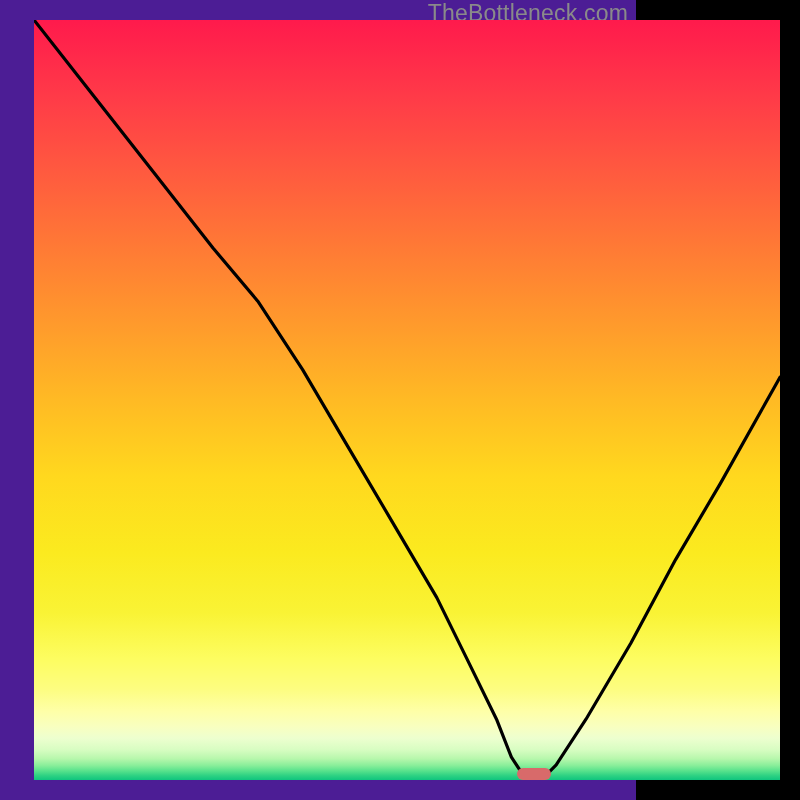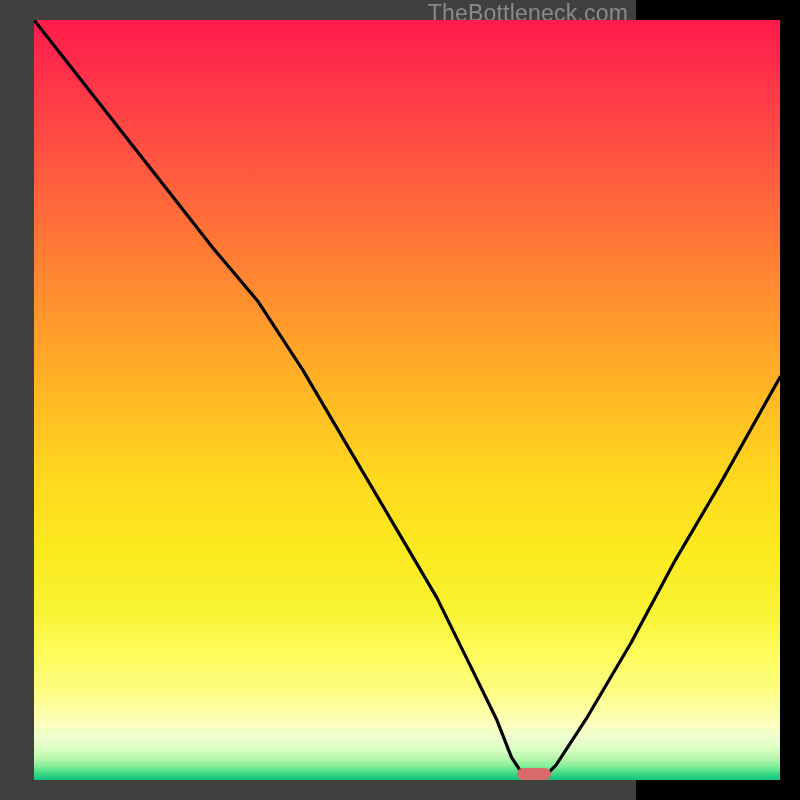--- a/index.html
+++ b/index.html
@@ -9,21 +9,21 @@
     height: 800px;
     background: #000;
     overflow: hidden;
   }
   .frame {
     position: absolute;
     left: 0;
     top: 0;
     width: 636px;
     height: 800px;
-    background: #404040;
+    background: #4c1d95;
   }
   .plot {
     position: absolute;
     left: 34px;
     top: 20px;
     width: 746px;
     height: 760px;
     overflow: hidden;
   }
   .gradient {

